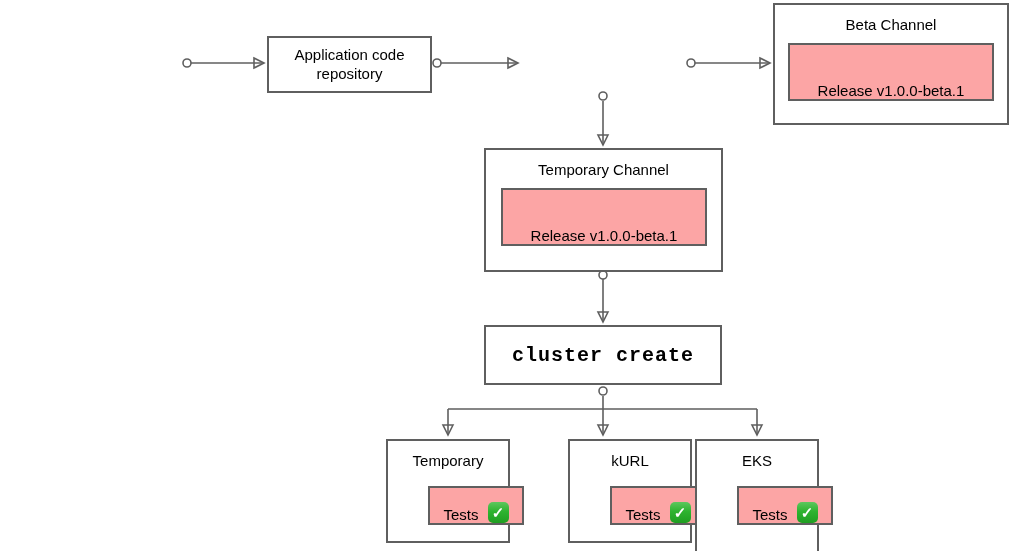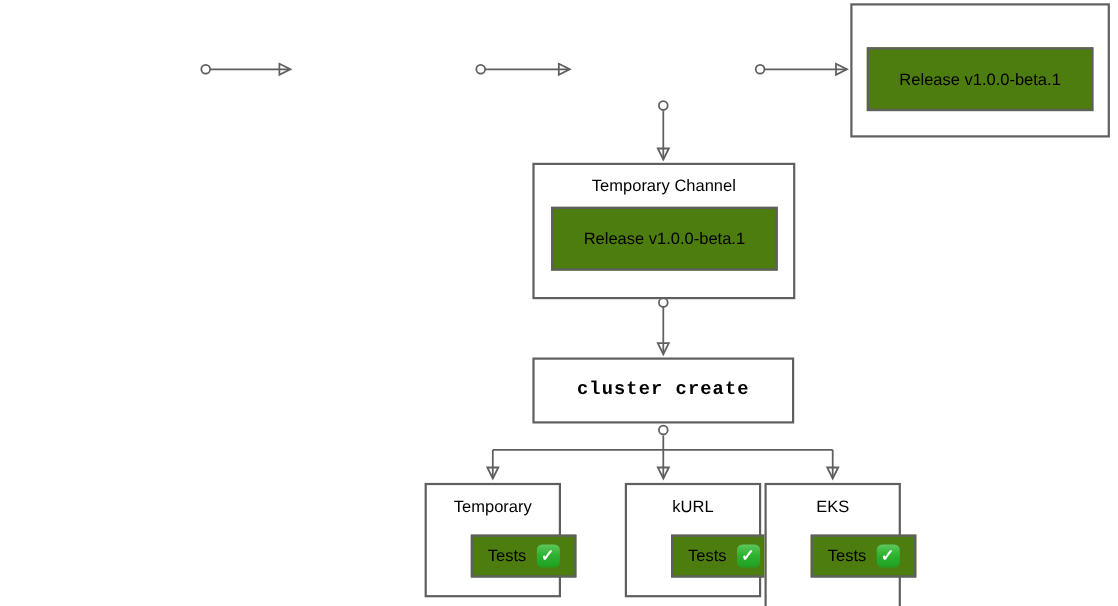--- a/index.html
+++ b/index.html
@@ -33,32 +33,32 @@
     text-align: center;
   }
   .container-title {
     margin-top: 11px;
     font-size: 15px;
     line-height: 1.2;
   }
   .inner-node {
     position: absolute;
     box-sizing: border-box;
-    background: #4d7c0f;
+    background: #fca5a5;
     border: 2px solid #5f5f5f;
     display: flex;
-    align-items: center;
+    align-items: flex-end;
     justify-content: center;
     font-size: 15px;
   }
   .mono {
     font-family: "Liberation Mono", "DejaVu Sans Mono", monospace;
     font-weight: bold;
     letter-spacing: 1px;
-    font-size: 17px;
+    font-size: 20px;
   }
   .tests-box { gap: 9px; margin-left: 28px; }
   .check-icon {
     width: 21px;
     height: 21px;
     border-radius: 5px;
     background: linear-gradient(180deg, #5ec75e 0%, #2eb330 45%, #1f9e21 100%);
     color: #ffffff;
     font-size: 15px;
     font-weight: bold;
@@ -104,23 +104,27 @@
 
     <circle class="port" cx="187" cy="63" r="4"></circle>
     <circle class="port" cx="437" cy="63" r="4"></circle>
     <circle class="port" cx="691" cy="63" r="4"></circle>
     <circle class="port" cx="603" cy="96" r="4"></circle>
     <circle class="port" cx="603" cy="275" r="4"></circle>
     <circle class="port" cx="603" cy="391" r="4"></circle>
   </svg>
 
 
+  <div class="node" style="left:267px; top:36px; width:165px; height:57px;">
+    <span class="wrap" style="max-width:135px;">Application code repository</span>
+  </div>
 
 
   <div class="container-node" style="left:773px; top:3px; width:236px; height:122px;">
+    <div class="container-title">Beta Channel</div>
     <div class="inner-node" style="left:13px; top:38px; width:206px; height:58px;">
       <span>Release v1.0.0-beta.1</span>
     </div>
   </div>
 
   <div class="container-node" style="left:484px; top:148px; width:239px; height:124px;">
     <div class="container-title">Temporary Channel</div>
     <div class="inner-node" style="left:15px; top:38px; width:206px; height:58px;">
       <span>Release v1.0.0-beta.1</span>
     </div>

